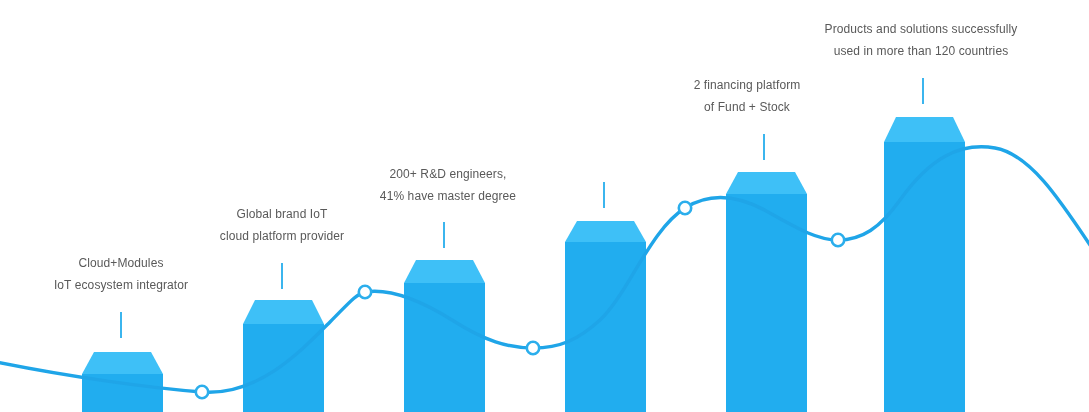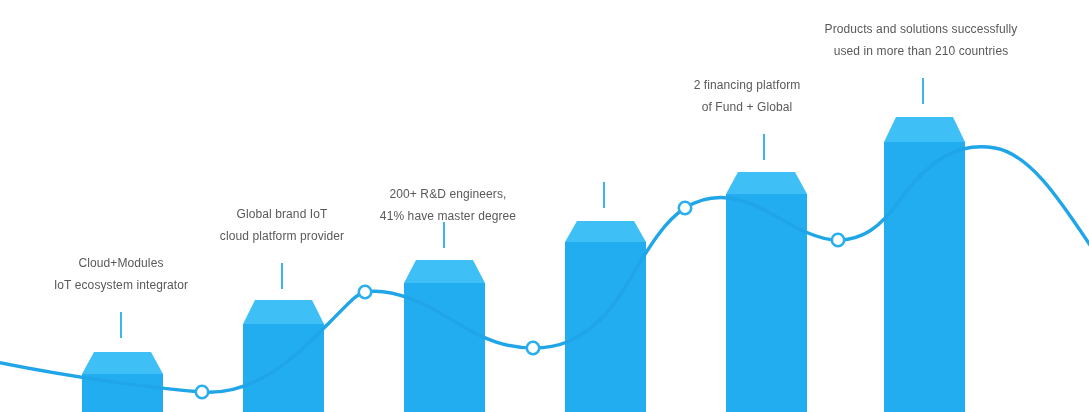--- a/index.html
+++ b/index.html
@@ -109,29 +109,29 @@
   <div class="label-block" style="left:40px; top:252px; width:162px;">
     <span class="label-line">Cloud+Modules</span>
     <span class="label-line">IoT ecosystem integrator</span>
   </div>
 
   <div class="label-block" style="left:200px; top:203px; width:164px;">
     <span class="label-line">Global brand IoT</span>
     <span class="label-line">cloud platform provider</span>
   </div>
 
-  <div class="label-block" style="left:362px; top:163px; width:172px;margin-top:20px;">
+  <div class="label-block" style="left:362px; top:163px; width:172px;">
     <span class="label-line">200+ R&amp;D engineers,</span>
     <span class="label-line">41% have master degree</span>
   </div>
 
 
   <div class="label-block" style="left:671px; top:74px; width:152px;">
     <span class="label-line">2 financing platform</span>
-    <span class="label-line">of Fund + Global</span>
+    <span class="label-line">of Fund + Stock</span>
   </div>
 
   <div class="label-block" style="left:793px; top:18px; width:256px;">
     <span class="label-line">Products and solutions successfully</span>
-    <span class="label-line">used in more than 210 countries</span>
+    <span class="label-line">used in more than 120 countries</span>
   </div>
 
 </div>
 
 </body></html>

